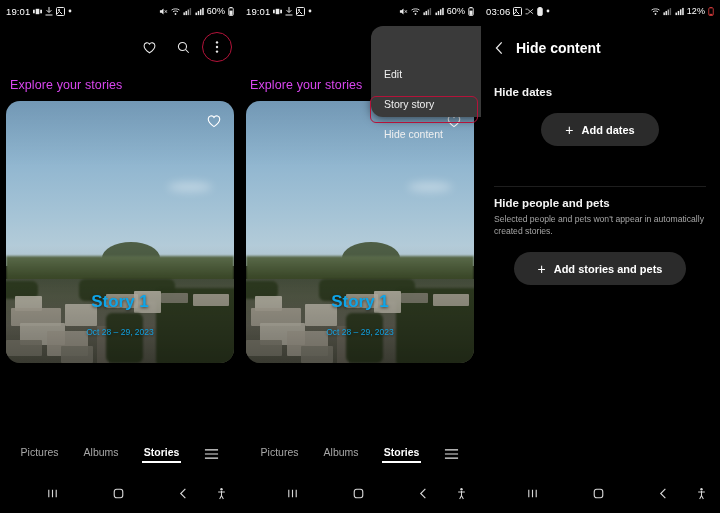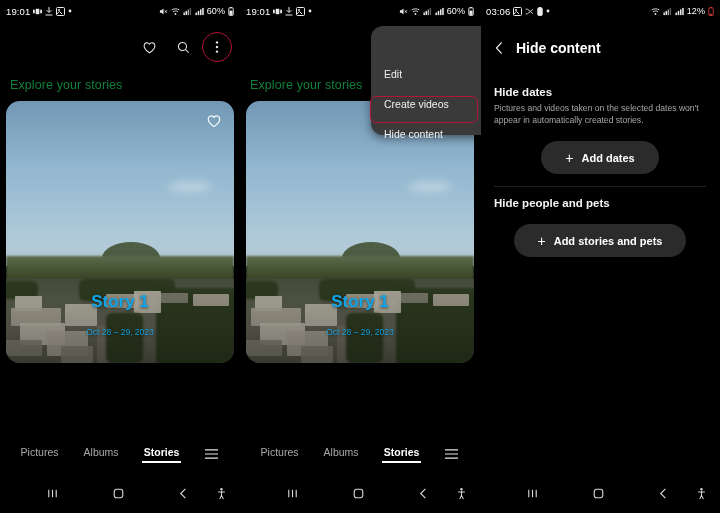--- a/index.html
+++ b/index.html
@@ -37,21 +37,21 @@
   }
   .appbar-icon { width:22px; height:22px; display:flex; align-items:center; justify-content:center; color:#e9e9e9; position:relative; }
   .hl-circle {
     position:absolute; left:-4px; top:-4px; width:30px; height:30px;
     border:1.6px solid #b4133a; border-radius:50%;
   }
 
   
   .explore-title {
     position:absolute; left:10px; top:78px;
-    font-size:12.5px; color:#15803d; font-weight:400; letter-spacing:.1px;
+    font-size:12.5px; color:#d946ef; font-weight:400; letter-spacing:.1px;
   }
 
   
   .story-card {
     position:absolute; left:6px; top:101px; width:228px; height:262px;
     border-radius:14px; overflow:hidden;
   }
   .photo { position:absolute; inset:0; }
   .sky {
     position:absolute; left:0; right:0; top:0; height:63%;
@@ -112,21 +112,21 @@
     display:flex; align-items:center; color:#d8d8d8;
   }
   .nav-btn { position:absolute; display:flex; align-items:center; justify-content:center; }
   .nav-recents { left:46px; }
   .nav-home   { left:112px; }
   .nav-back   { left:177px; }
   .nav-access { left:215px; }
 
   
   .dropdown {
-    position:absolute; left:371px; top:26px; width:110px; height:109px;
+    position:absolute; left:371px; top:26px; width:110px; height:91px;
     background:#3a3a3a; border-radius:12px 0 0 12px; z-index:40;
     box-shadow:0 3px 10px rgba(0,0,0,.5);
   }
   .menu-item {
     position:absolute; left:13px; font-size:10.5px; color:#f0f0f0; white-space:nowrap;
   }
   .menu-item.i0 { top:42px; }
   .menu-item.i1 { top:72px; }
   .menu-item.i2 { top:102px; }
   .menu-highlight {
@@ -546,33 +546,33 @@
       <div class="p3-back">
         <svg width="13" height="14" viewBox="0 0 14 16">
             <path d="M9.5 1.5L3.5 8l6 6.5" stroke="#eee" stroke-width="1.4" fill="none"></path>
           </svg>
       </div>
       <div class="p3-title">Hide content</div>
     </div>
 
     <div class="p3-section sec-1">
       <div class="sec-title">Hide dates</div>
-      <div class="sec-desc">Pictures and videos taken on the selected dates won't appear in automatically created stories.</div>
       <div class="pill-wrap">
         <button class="pill">
           <span class="plus">+</span>
           <span>Add dates</span>
         </button>
       </div>
     </div>
 
     <div class="divider"></div>
 
     <div class="p3-section sec-2">
       <div class="sec-title">Hide people and pets</div>
+      <div class="sec-desc">Selected people and pets won't appear in automatically created stories.</div>
       <div class="pill-wrap">
         <button class="pill">
           <span class="plus">+</span>
           <span>Add stories and pets</span>
         </button>
       </div>
     </div>
 
     <div class="navbar">
       <div class="nav-btn nav-recents">
@@ -594,18 +594,18 @@
           <svg width="13" height="13" viewBox="0 0 14 14">
             <circle cx="7" cy="2.4" r="1.3" fill="#d8d8d8"></circle>
             <path d="M7 4.2v5M3.4 5.4h7.2M7 9.2l-2 3.6M7 9.2l2 3.6" stroke="#d8d8d8" stroke-width="1.1" fill="none"></path>
           </svg>
         </div>
     </div>
   </div>
 
   <div class="dropdown">
     <div class="menu-item i0">Edit</div>
-    <div class="menu-item i1">Create videos</div>
+    <div class="menu-item i1">Story story</div>
     <div class="menu-item i2">Hide content</div>
   </div>
   <div class="menu-highlight"></div>
 
 </div>
 
 </body></html>

